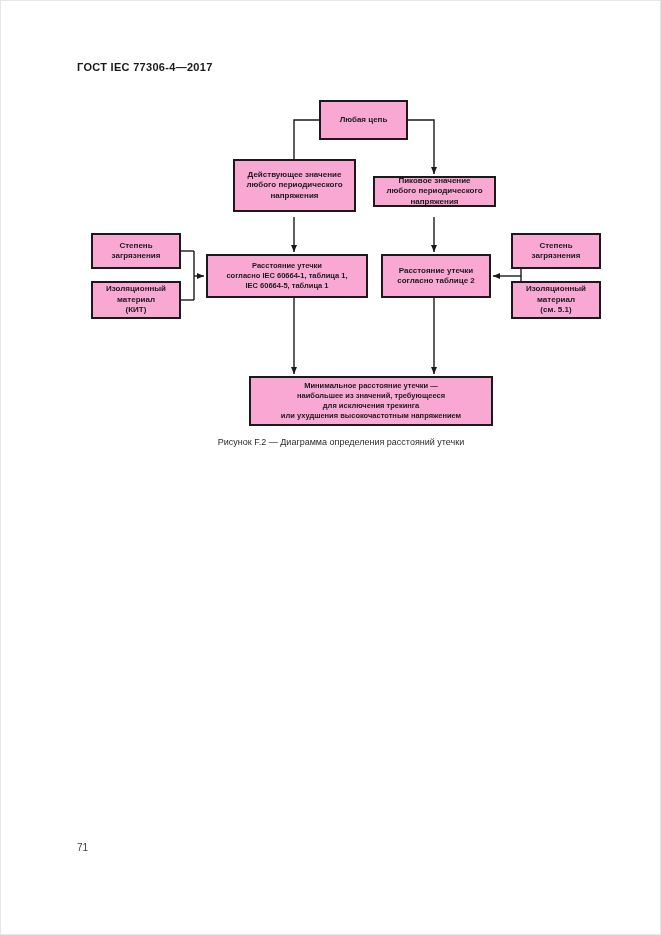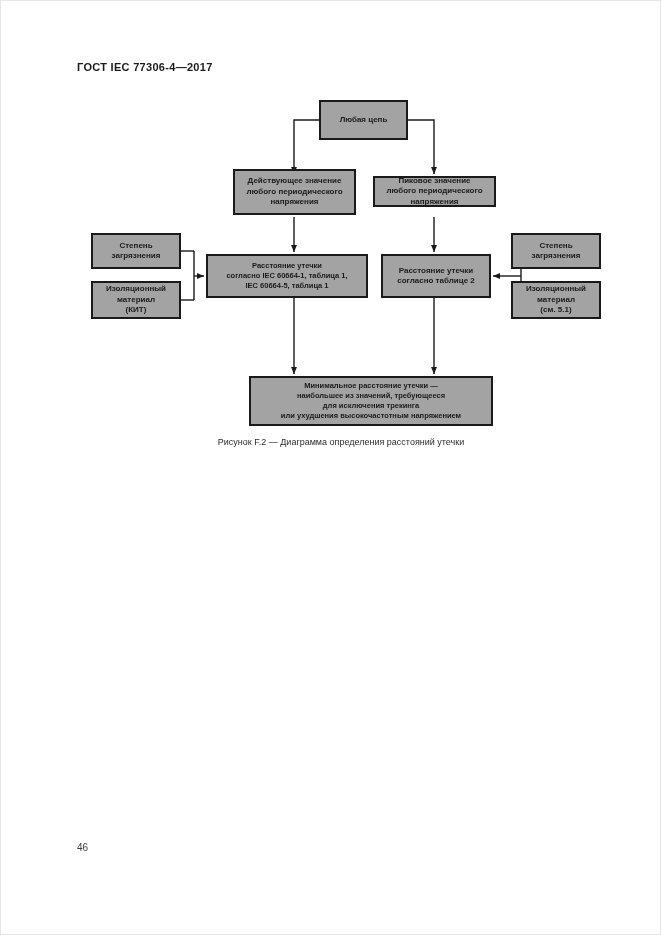--- a/index.html
+++ b/index.html
@@ -44,33 +44,33 @@
     color: #2b2b2b;
   }
   .connectors {
     position: absolute;
     left: 0;
     top: 0;
   }
   .fc-box {
     position: absolute;
     border: 2px solid #1a1a1a;
-    background: #a3a3a3;
+    background: #f9a8d4;
     display: flex;
     align-items: center;
     justify-content: center;
     text-align: center;
     font-size: 8px;
     font-weight: bold;
     line-height: 1.3;
     white-space: pre-line;
     padding: 1px 2px;
   }
   .box-any-circuit      { left: 318px; top:  99px; width:  89px; height: 40px; }
-  .box-rms              { left: 232px; top: 168px; width: 123px; height: 46px; }
+  .box-rms              { left: 232px; top: 158px; width: 123px; height: 53px; }
   .box-peak             { left: 372px; top: 175px; width: 123px; height: 31px; }
   .box-pollution-left   { left:  90px; top: 232px; width:  90px; height: 36px; }
   .box-material-left    { left:  90px; top: 280px; width:  90px; height: 38px; }
   .box-creepage-left    { left: 205px; top: 253px; width: 162px; height: 44px; font-size: 7.5px; }
   .box-creepage-right   { left: 380px; top: 253px; width: 110px; height: 44px; }
   .box-pollution-right  { left: 510px; top: 232px; width:  90px; height: 36px; }
   .box-material-right   { left: 510px; top: 280px; width:  90px; height: 38px; }
   .box-minimum          { left: 248px; top: 375px; width: 244px; height: 50px; font-size: 7.5px; line-height: 1.35; }
 </style>
 </head>
@@ -140,15 +140,15 @@
 материал
 (см. 5.1)</div>
 
   <div class="fc-box box-minimum">Минимальное расстояние утечки —
 наибольшее из значений, требующееся
 для исключения трекинга
 или ухудшения высокочастотным напряжением</div>
 
   <div class="figure-caption">Рисунок F.2 — Диаграмма определения расстояний утечки</div>
 
-  <div class="page-number">46</div>
+  <div class="page-number">71</div>
 
 </div>
 
 </body></html>

